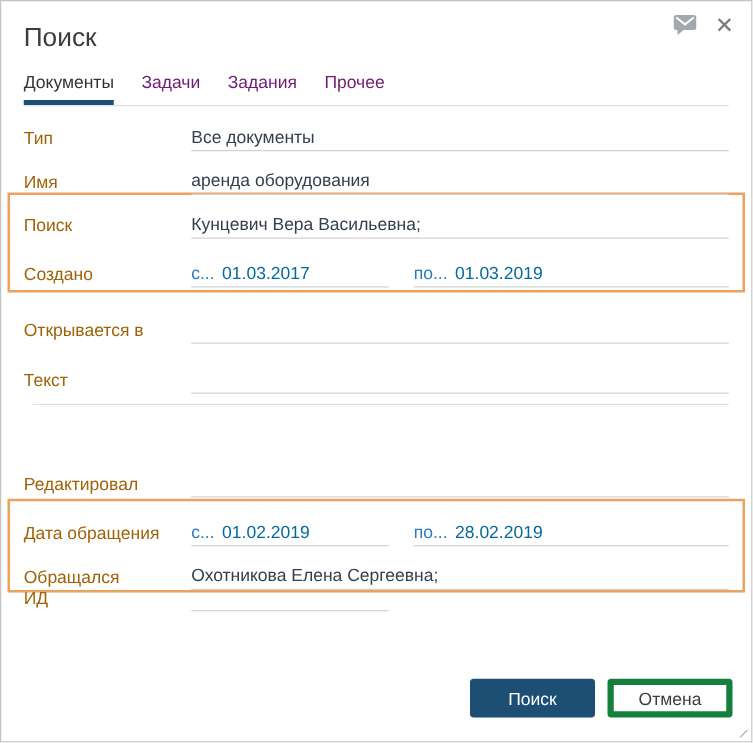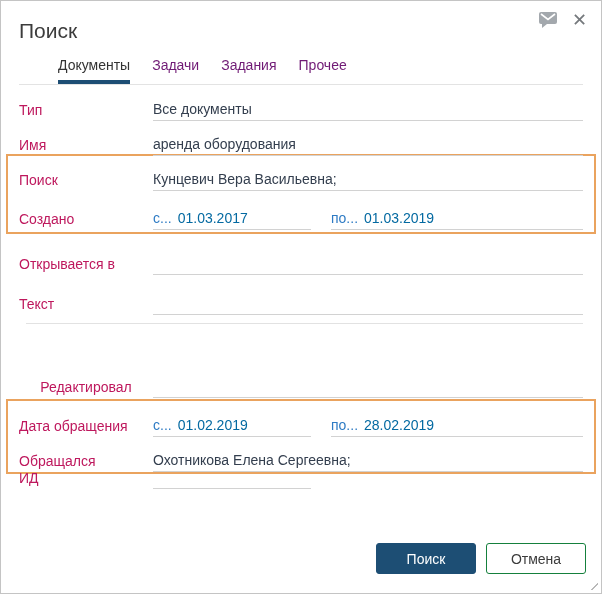--- a/index.html
+++ b/index.html
@@ -26,28 +26,28 @@
     position:absolute;left:18px;right:18px;top:54px;
     border-bottom:1px solid #e3e3e3;
     display:flex;gap:22px;
   }
   .tab{
     font-size:14px;color:#701a75;
     padding:2px 0 7px 0;
     border-bottom:4px solid transparent;
     cursor:pointer;white-space:nowrap;
   }
-  .tab.active{color:#333;border-bottom-color:#1d4e74;margin-left:39px;}
+  .tab.active{color:#333;border-bottom-color:#1d4e74;}
   .row{
     position:absolute;left:18px;right:18px;
     display:flex;align-items:flex-start;
     font-size:14px;
   }
   .lbl{
-    flex:0 0 134px;color:#be185d;line-height:19px;
+    flex:0 0 134px;color:#a16207;line-height:19px;
   }
   .fld{
     flex:1;height:19px;
     border-bottom:1px solid #d2d2d2;
     color:#333e4e;line-height:17px;
     cursor:text;white-space:nowrap;overflow:hidden;
   }
   .fld.short{flex:0 0 158px;}
   .dategap{flex:0 0 20px;}
   .from-to{color:#2e7bc4;margin-right:6px;}
@@ -62,21 +62,21 @@
     position:absolute;left:25px;right:18px;height:1px;background:#e2e2e2;
   }
   .btn{
     position:absolute;top:542px;width:100px;height:31px;
     box-sizing:border-box;
     font-family:"Liberation Sans", sans-serif;
     font-size:14px;border-radius:3px;cursor:pointer;
     display:flex;align-items:center;justify-content:center;
   }
   .btn-primary{left:375px;background:#1d4e74;color:#fff;border:1px solid #1d4e74;}
-  .btn-secondary{left:485px;background:#fff;color:#3c3c3c;border:1px solid #15803d;}
+  .btn-secondary{left:485px;background:#fff;color:#3c3c3c;border:5px solid #15803d;}
   .resize-grip{
     position:absolute;right:3px;bottom:3px;width:7px;height:7px;
     background:
       linear-gradient(135deg, transparent 0 50%, #b9b9b9 50% 60%, transparent 60% 100%);
     cursor:nwse-resize;
   }
 </style>
 </head>
 <body>
 
@@ -133,21 +133,21 @@
   </div>
 
   <div class="row" style="top:294px;">
     <span class="lbl">Текст</span>
     <span class="fld"></span>
   </div>
 
   <div class="divider" style="top:322px;"></div>
 
 
-  <div class="row" style="top:377px;text-align:center;">
+  <div class="row" style="top:377px;">
     <span class="lbl">Редактировал</span>
     <span class="fld"></span>
   </div>
 
   <div class="row" style="top:416px;">
     <span class="lbl">Дата обращения</span>
     <span class="fld short"><span class="from-to">с...</span><span class="dateval">01.02.2019</span></span>
     <span class="dategap"></span>
     <span class="fld"><span class="from-to">по...</span><span class="dateval">28.02.2019</span></span>
   </div>

